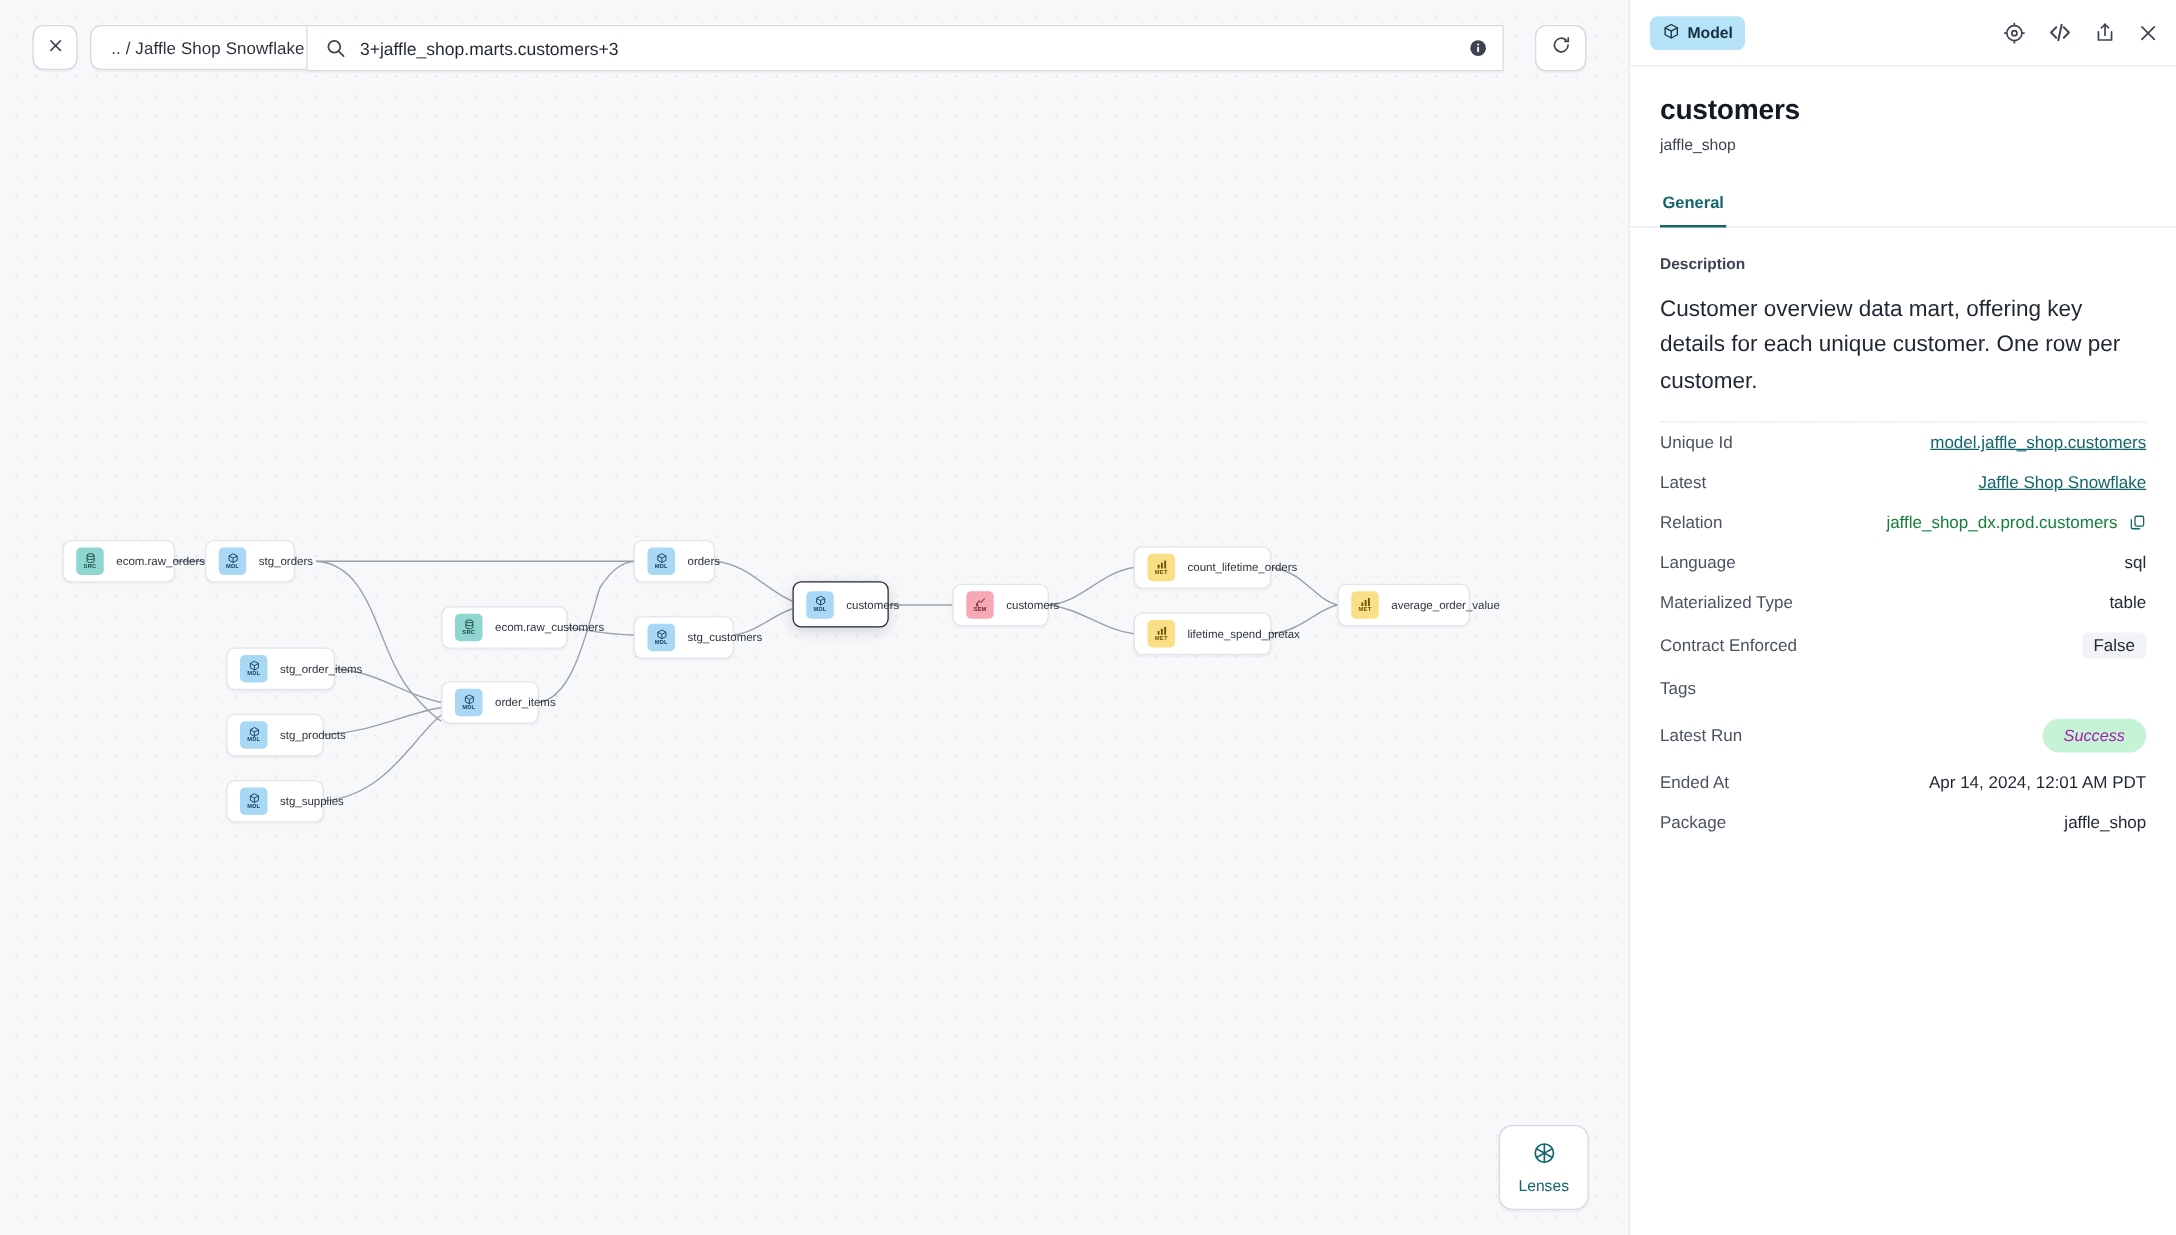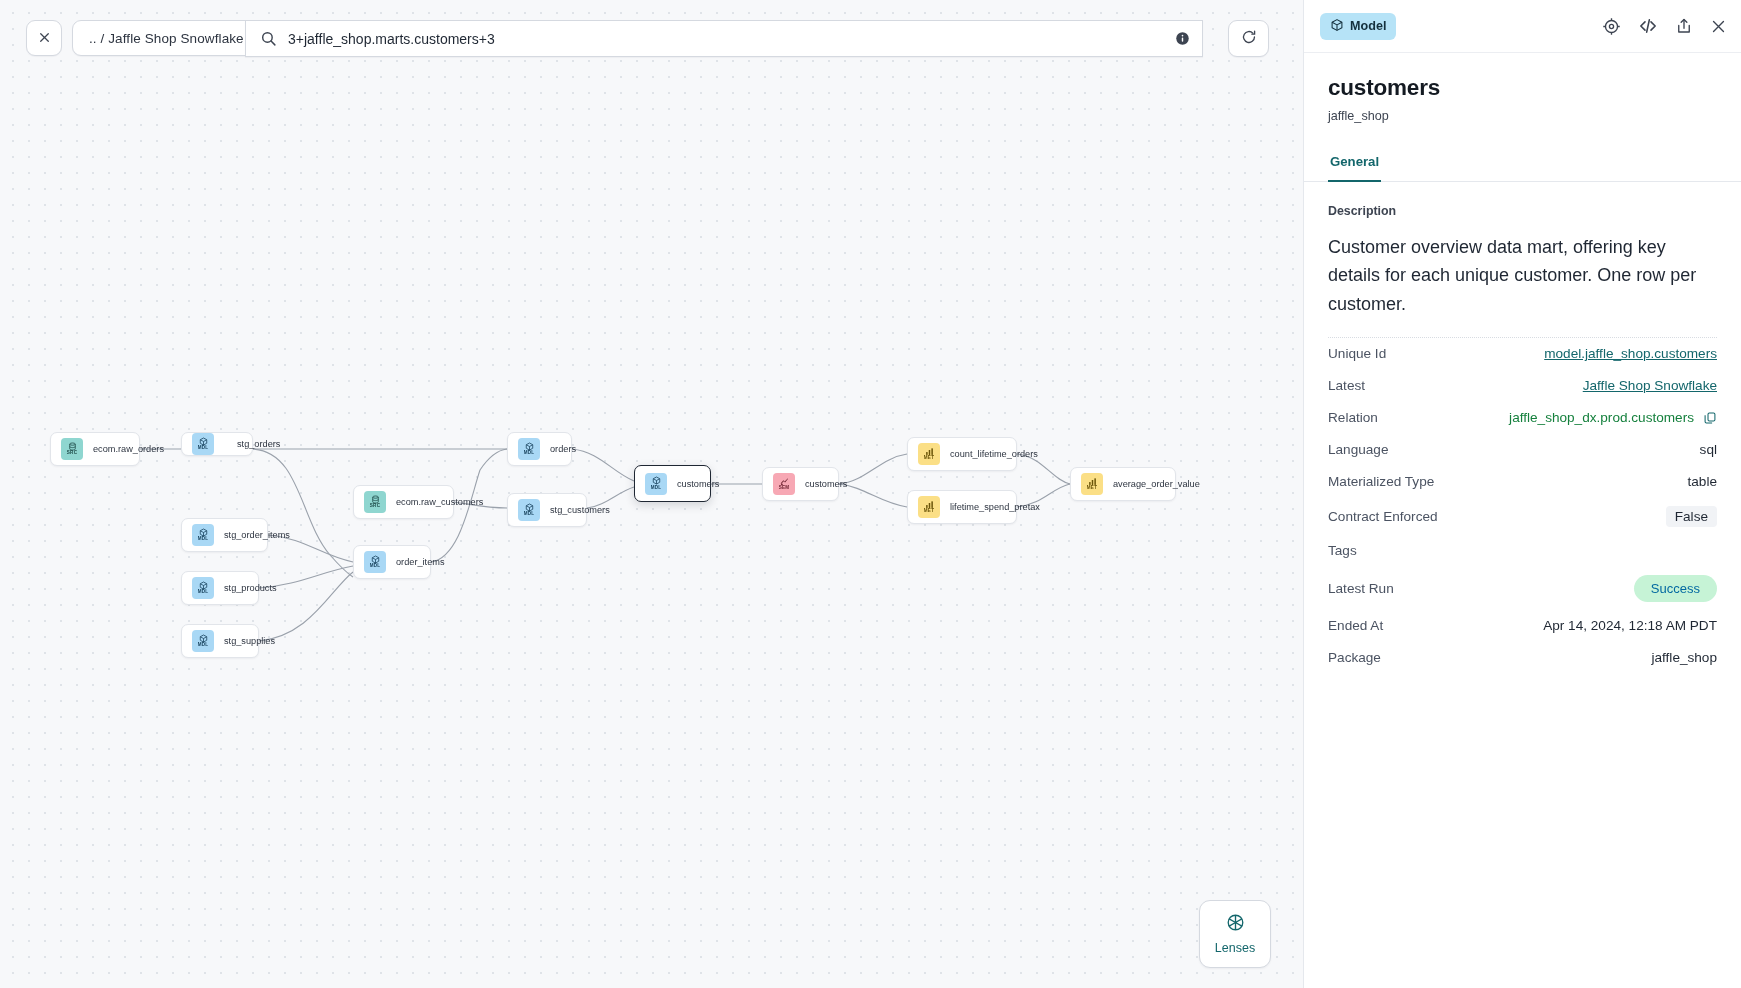--- a/index.html
+++ b/index.html
@@ -152,22 +152,22 @@
   .row {
     display: flex; align-items: center; justify-content: space-between;
     min-height: 32px; padding: 8px 0; gap: 12px;
   }
   .row .k { font-size: 13.6px; color: #4b5362; flex: 0 0 auto; }
   .row .v { font-size: 13.6px; color: #1f2733; text-align: right; }
   .v.link { color: #13666b; text-decoration: underline; cursor: pointer; }
   .v.rel { color: #15803d; display: inline-flex; align-items: center; gap: 9px; }
   .v.chip { background: #f1f3f6; border-radius: 4px; padding: 3px 9px; }
   .v.pill {
-    background: #c6f3d6; color: #0369a1;
-    border-radius: 999px; padding: 6px 17px; font-size: 13px;
+    background: #c6f3d6; color: #a21caf;
+    border-radius: 999px; padding: 6px 17px; font-size: 13px; font-style: italic;
   }
   .copy-ic { color: #13666b; cursor: pointer; display: flex; }
 </style>
 </head>
 <body>
 
 <div id="app">
 
   <div id="canvas">
     <svg id="edges" viewBox="0 0 1303 988" fill="none" stroke="#9aa1ab" stroke-width="1.1">
@@ -193,21 +193,21 @@
           <span class="badge badge-src">
             <svg width="9" height="9" viewBox="0 0 24 24" fill="none" stroke="currentColor" stroke-width="2.1">
               <ellipse cx="12" cy="5.6" rx="7.4" ry="3"></ellipse>
               <path d="M4.6 5.6 L4.6 18.4 C4.6 20 8 21.4 12 21.4 C16 21.4 19.4 20 19.4 18.4 L19.4 5.6"></path>
               <path d="M4.6 12 C4.6 13.6 8 15 12 15 C16 15 19.4 13.6 19.4 12"></path>
             </svg>
             <span class="bt">SRC</span>
           </span>
           <span class="nlabel">ecom.raw_orders</span>
         </div>
-        <div class="node" style="left: 181px; top: 432px; width: 72px; height: 24px; gap: 13px;">
+        <div class="node" style="left: 164px; top: 432px; width: 72px; height: 34px;">
           <span class="badge badge-mdl">
             <svg width="9" height="9" viewBox="0 0 24 24" fill="none" stroke="currentColor" stroke-width="2.1" stroke-linejoin="round">
               <path d="M12 2.6 L20.6 7.3 L20.6 16.7 L12 21.4 L3.4 16.7 L3.4 7.3 Z"></path>
               <path d="M3.4 7.3 L12 12 L20.6 7.3 M12 12 L12 21.4"></path>
             </svg>
             <span class="bt">MDL</span>
           </span>
           <span class="nlabel">stg_orders</span>
         </div>
         <div class="node" style="left: 181px; top: 518px; width: 87px; height: 34px;">
@@ -477,21 +477,21 @@
           <div class="row">
             <span class="k">Tags</span>
             <span class="v"></span>
           </div>
           <div class="row">
             <span class="k">Latest Run</span>
             <span class="v pill">Success</span>
           </div>
           <div class="row">
             <span class="k">Ended At</span>
-            <span class="v">Apr 14, 2024, 12:18 AM PDT</span>
+            <span class="v">Apr 14, 2024, 12:01 AM PDT</span>
           </div>
           <div class="row">
             <span class="k">Package</span>
             <span class="v">jaffle_shop</span>
           </div>
         </div>
     </div>
   </div>
 </div>
 

